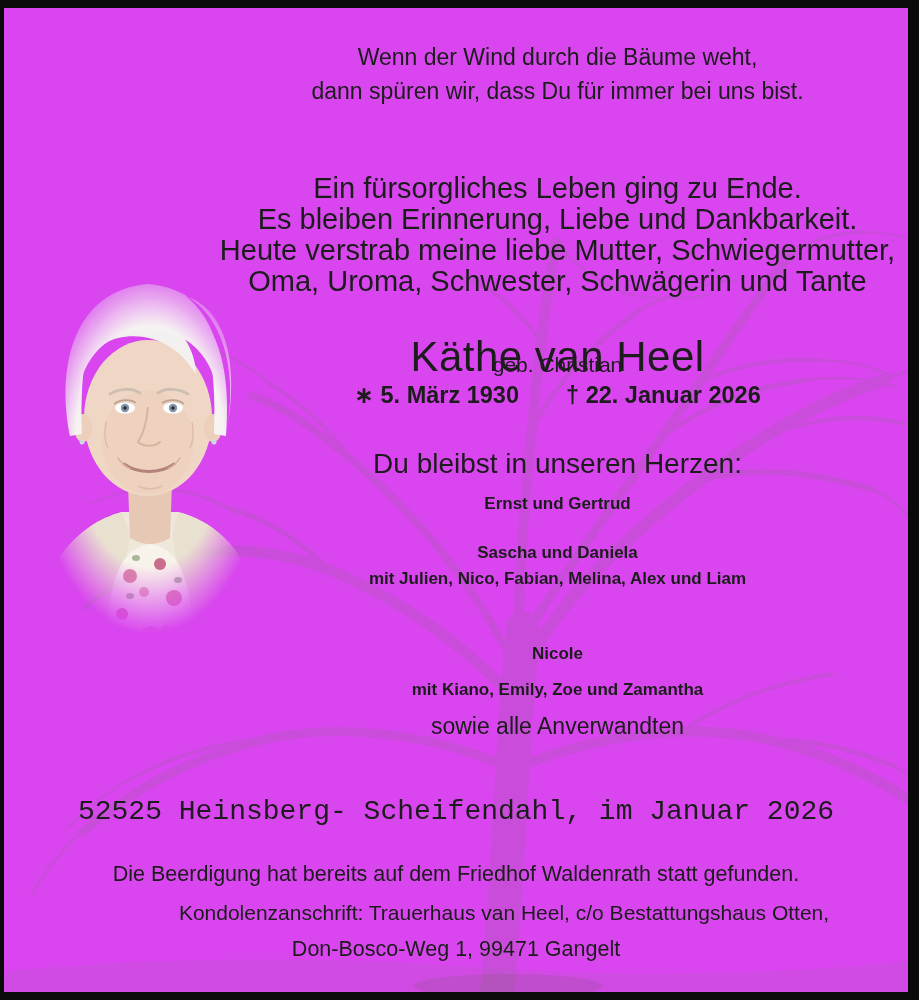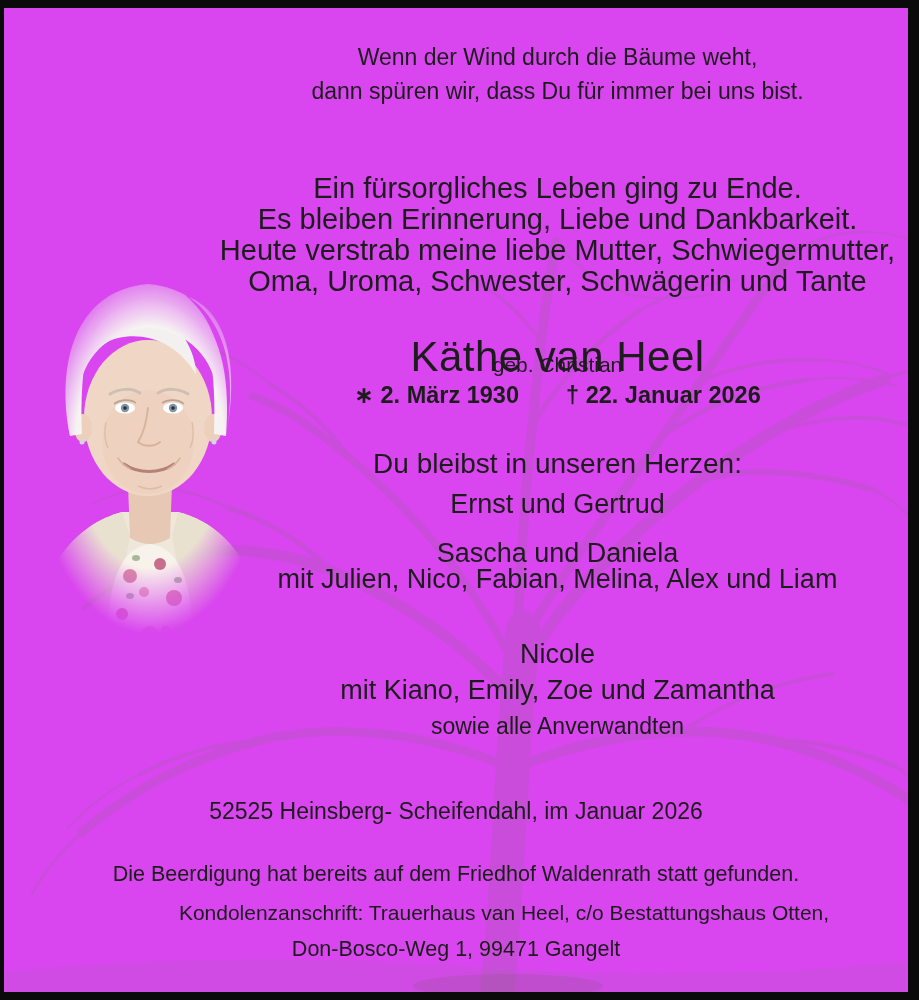--- a/index.html
+++ b/index.html
@@ -30,25 +30,25 @@
   .lower{left:4px;width:904px;}     
 
   .poem{top:40px;font-size:23px;line-height:34px;}
   .intro{top:129px;font-size:29px;line-height:31px;margin-top:44px;}
   .name{top:294px;font-size:42px;line-height:50px;letter-spacing:.5px;margin-top:38px;}
   .maiden{top:352px;font-size:21px;line-height:26px;}
   .dates{top:381px;font-size:23.5px;line-height:28px;font-weight:bold;}
   .dates .sep{display:inline-block;width:34px;}
   .dates .sym{font-weight:bold;}
   .herzen{top:450px;font-size:28px;line-height:28px;}
-  .mourner{font-size:27px;line-height:28px;font-weight:normal;}
+  .mourner{font-size:17px;line-height:28px;font-weight:bold;}
   .m0{top:490px;} .m1{top:528px;margin-top:11px;} .m2{top:565px;} .m3{top:602px;}
   .m4{top:640px;} .m5{top:676px;}
   .m6{top:712px;font-weight:normal;font-size:23px;}
-  .place{top:798px;font-size:23px;line-height:27px;}
+  .place{top:798px;font-size:28px;line-height:27px;font-family:Liberation Mono, monospace;}
   .funeral{top:861px;font-size:21.5px;line-height:27px;}
   .cond1{top:899px;font-size:21px;line-height:27px;margin-left:48px;}
   .cond2{top:936px;font-size:21.5px;line-height:27px;}
 </style>
 </head>
 <body>
 
 <div class="page">
 
   <svg class="tree-bg" viewBox="0 0 919 1000" aria-hidden="true">
@@ -164,21 +164,21 @@
     <div>Es bleiben Erinnerung, Liebe und Dankbarkeit.</div>
     <div>Heute verstrab meine liebe Mutter, Schwiegermutter,</div>
     <div>Oma, Uroma, Schwester, Schwägerin und Tante</div>
   </div>
 
   <div class="txt upper name">Käthe van Heel</div>
   <div class="txt upper maiden">geb. Christian</div>
 
   <div class="txt upper dates">
     <span class="sym">∗</span>
-    <span>2. März 1930</span>
+    <span>5. März 1930</span>
     <span class="sep"></span>
     <span class="sym">†</span>
     <span>22. Januar 2026</span>
   </div>
 
   <div class="txt upper herzen">Du bleibst in unseren Herzen:</div>
   <div class="txt upper mourner m0">Ernst und Gertrud</div>
   <div class="txt upper mourner m1">Sascha und Daniela</div>
   <div class="txt upper mourner m2">mit Julien, Nico, Fabian, Melina, Alex und Liam</div>
   <div class="txt upper mourner m4">Nicole</div>

